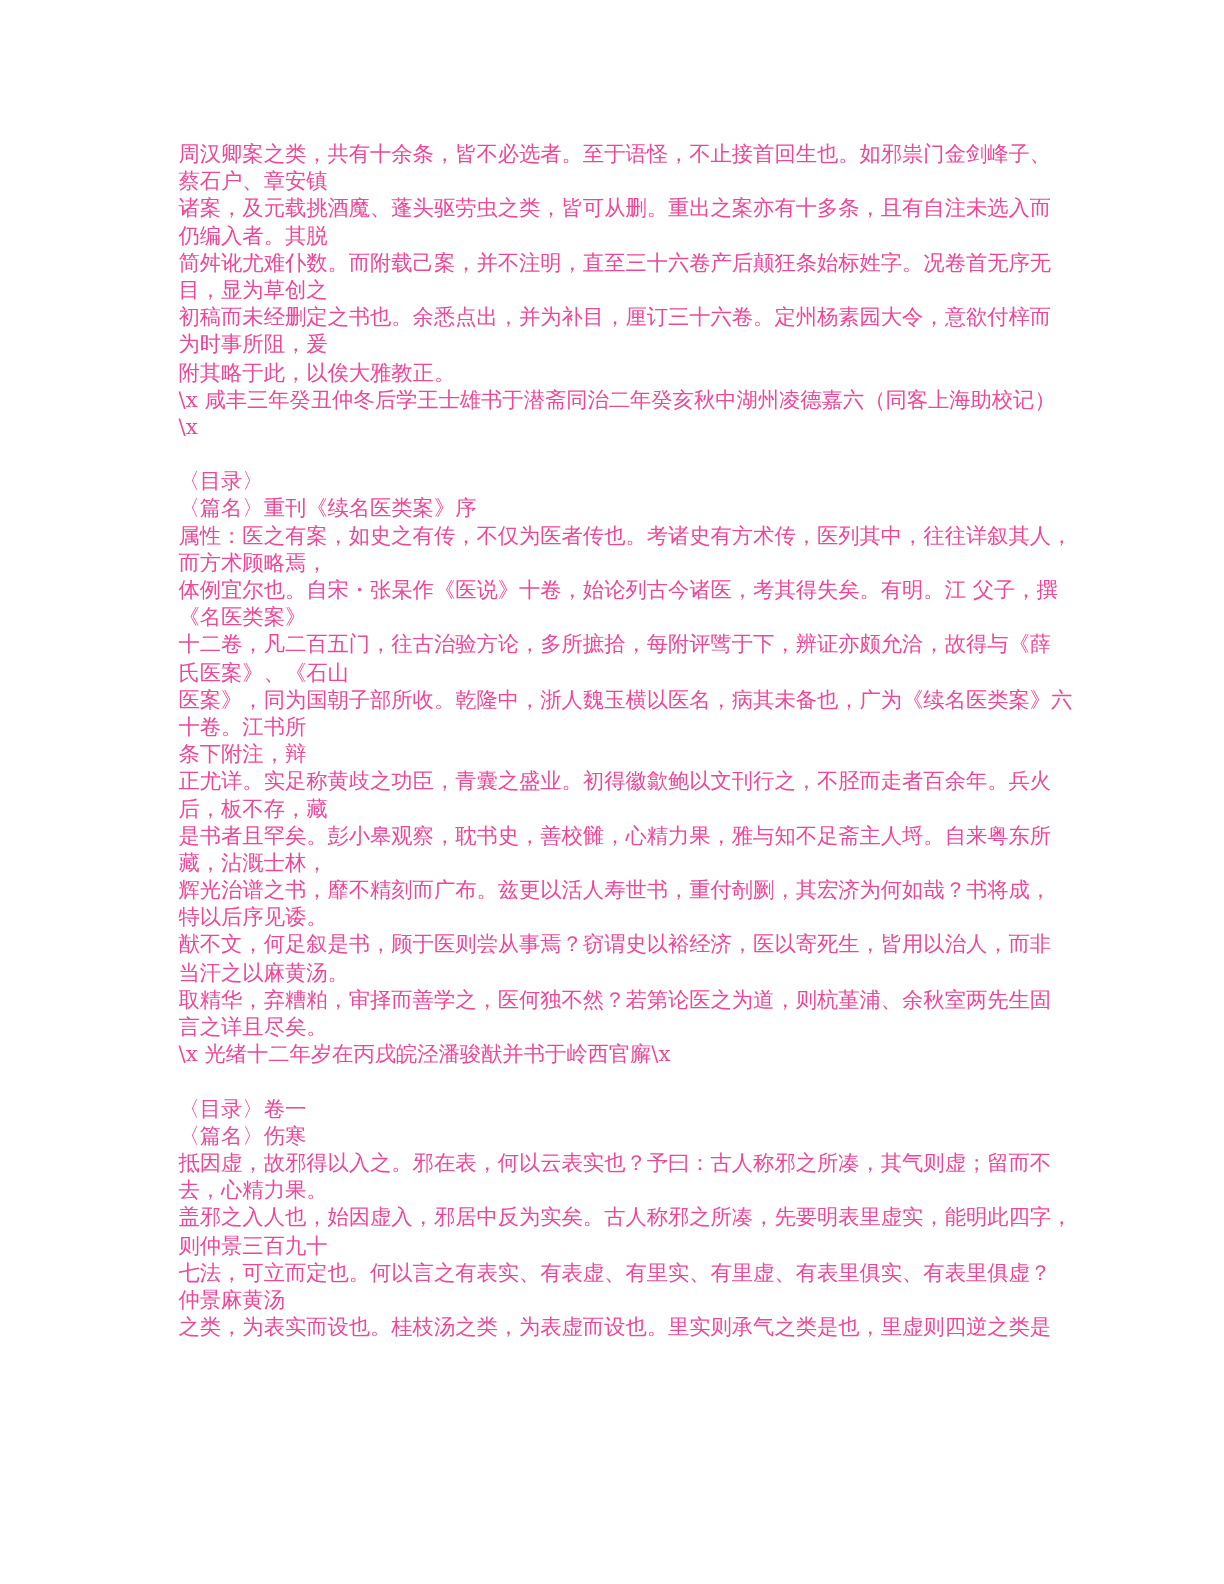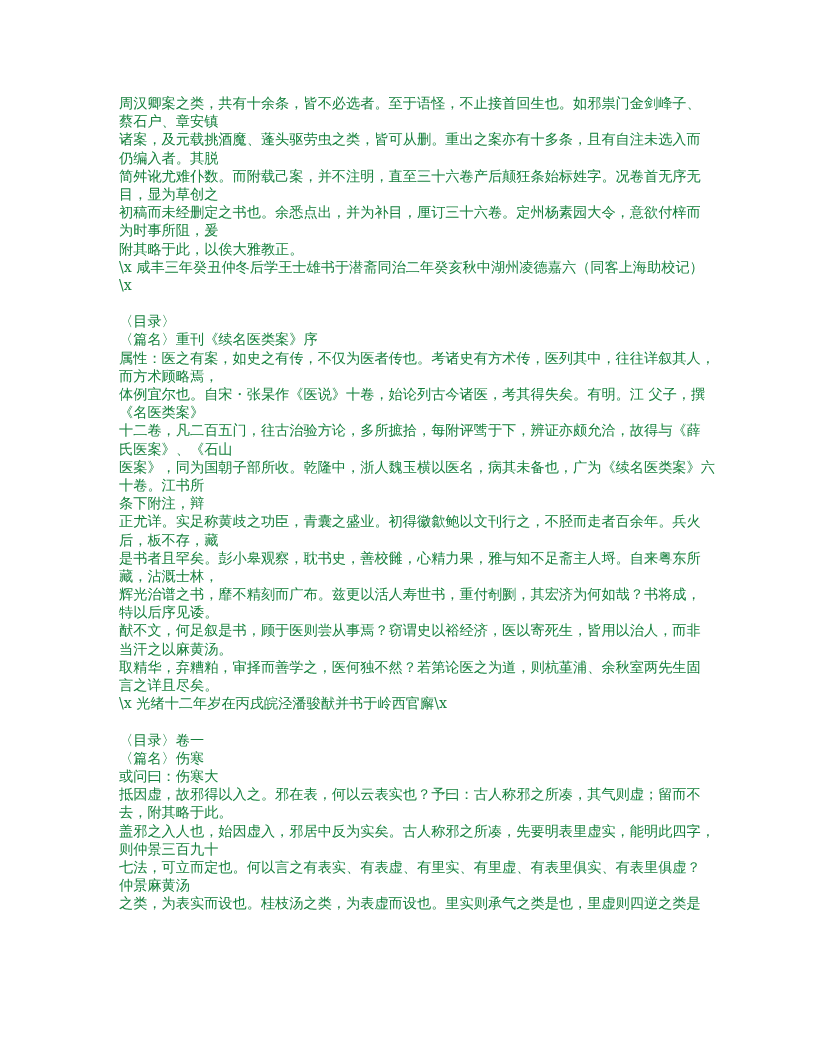--- a/index.html
+++ b/index.html
@@ -5,21 +5,21 @@
   html, body { margin: 0; padding: 0; background: #ffffff; }
   body { width: 816px; height: 1056px; position: relative; overflow: hidden; }
   .page {
     position: absolute;
     left: 119px;
     top: 94px;
     width: 590px;
     font-family: "DejaVu Serif", "Liberation Serif", serif;
     font-size: 14.2px;
     line-height: 18.2px;
-    color: #15803d;
+    color: #ec4899;
   }
   .line { white-space: nowrap; display: block; height: 18.2px; }
   .blank { height: 18.2px; }
 </style>
 </head>
 <body>
 
 <div class="page">
   <span class="line">周汉卿案之类，共有十余条，皆不必选者。至于语怪，不止接首回生也。如邪祟门金剑峰子、</span>
   <span class="line">蔡石户、章安镇</span>
@@ -51,21 +51,20 @@
   <span class="line">辉光治谱之书，靡不精刻而广布。兹更以活人寿世书，重付剞劂，其宏济为何如哉？书将成，</span>
   <span class="line">特以后序见诿。</span>
   <span class="line">猷不文，何足叙是书，顾于医则尝从事焉？窃谓史以裕经济，医以寄死生，皆用以治人，而非</span>
   <span class="line">当汗之以麻黄汤。</span>
   <span class="line">取精华，弃糟粕，审择而善学之，医何独不然？若第论医之为道，则杭堇浦、余秋室两先生固</span>
   <span class="line">言之详且尽矣。</span>
   <span class="line">\x 光绪十二年岁在丙戌皖泾潘骏猷并书于岭西官廨\x</span>
   <span class="line blank"></span>
   <span class="line">〈目录〉卷一</span>
   <span class="line">〈篇名〉伤寒</span>
-  <span class="line">或问曰：伤寒大</span>
   <span class="line">抵因虚，故邪得以入之。邪在表，何以云表实也？予曰：古人称邪之所凑，其气则虚；留而不</span>
-  <span class="line">去，附其略于此。</span>
+  <span class="line">去，心精力果。</span>
   <span class="line">盖邪之入人也，始因虚入，邪居中反为实矣。古人称邪之所凑，先要明表里虚实，能明此四字，</span>
   <span class="line">则仲景三百九十</span>
   <span class="line">七法，可立而定也。何以言之有表实、有表虚、有里实、有里虚、有表里俱实、有表里俱虚？</span>
   <span class="line">仲景麻黄汤</span>
   <span class="line">之类，为表实而设也。桂枝汤之类，为表虚而设也。里实则承气之类是也，里虚则四逆之类是</span>
 </div>
 
 </body></html>

